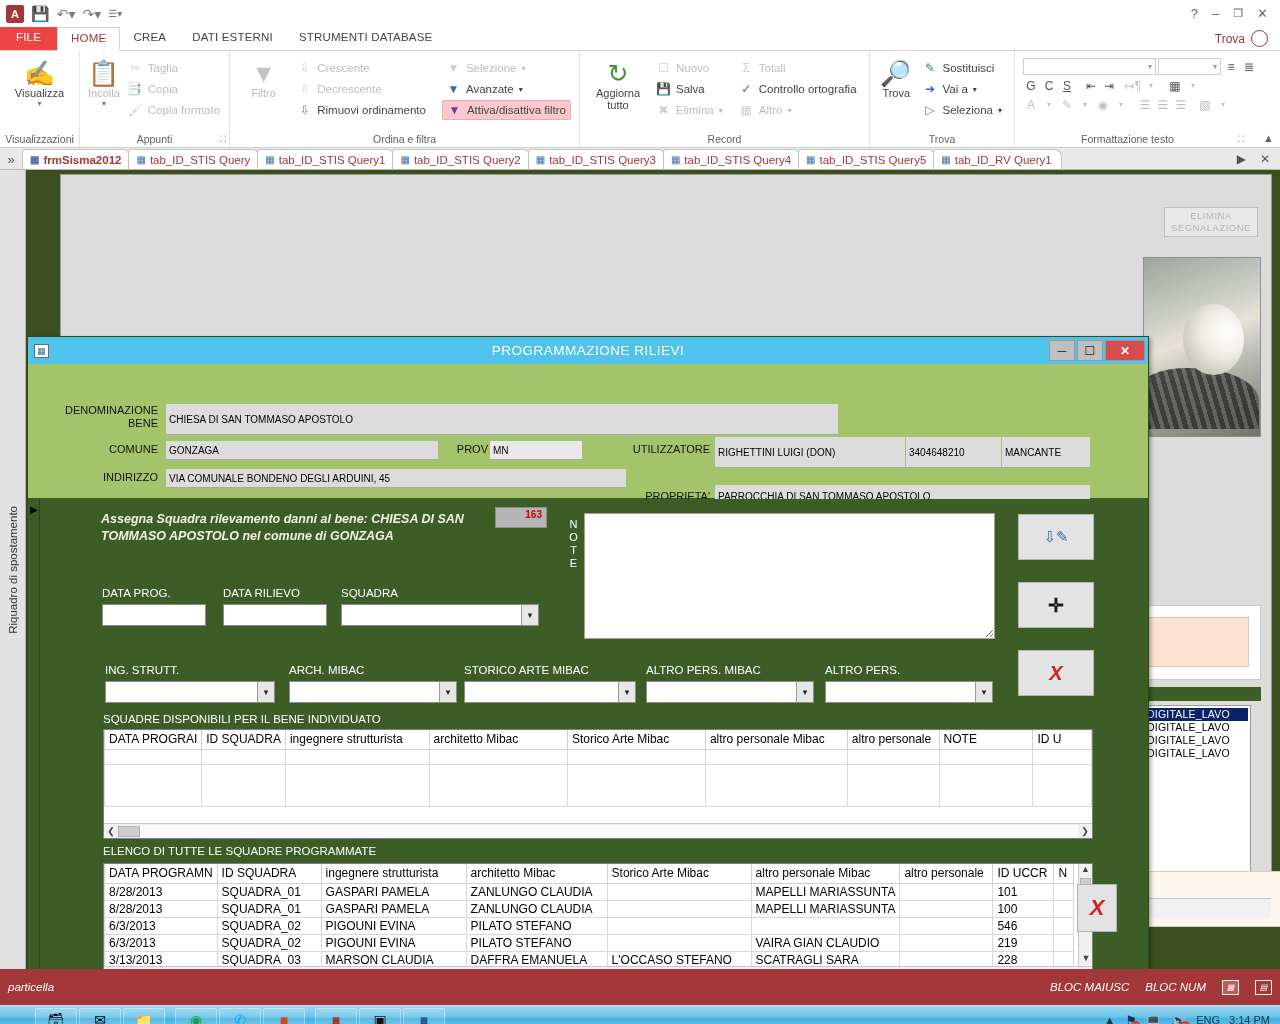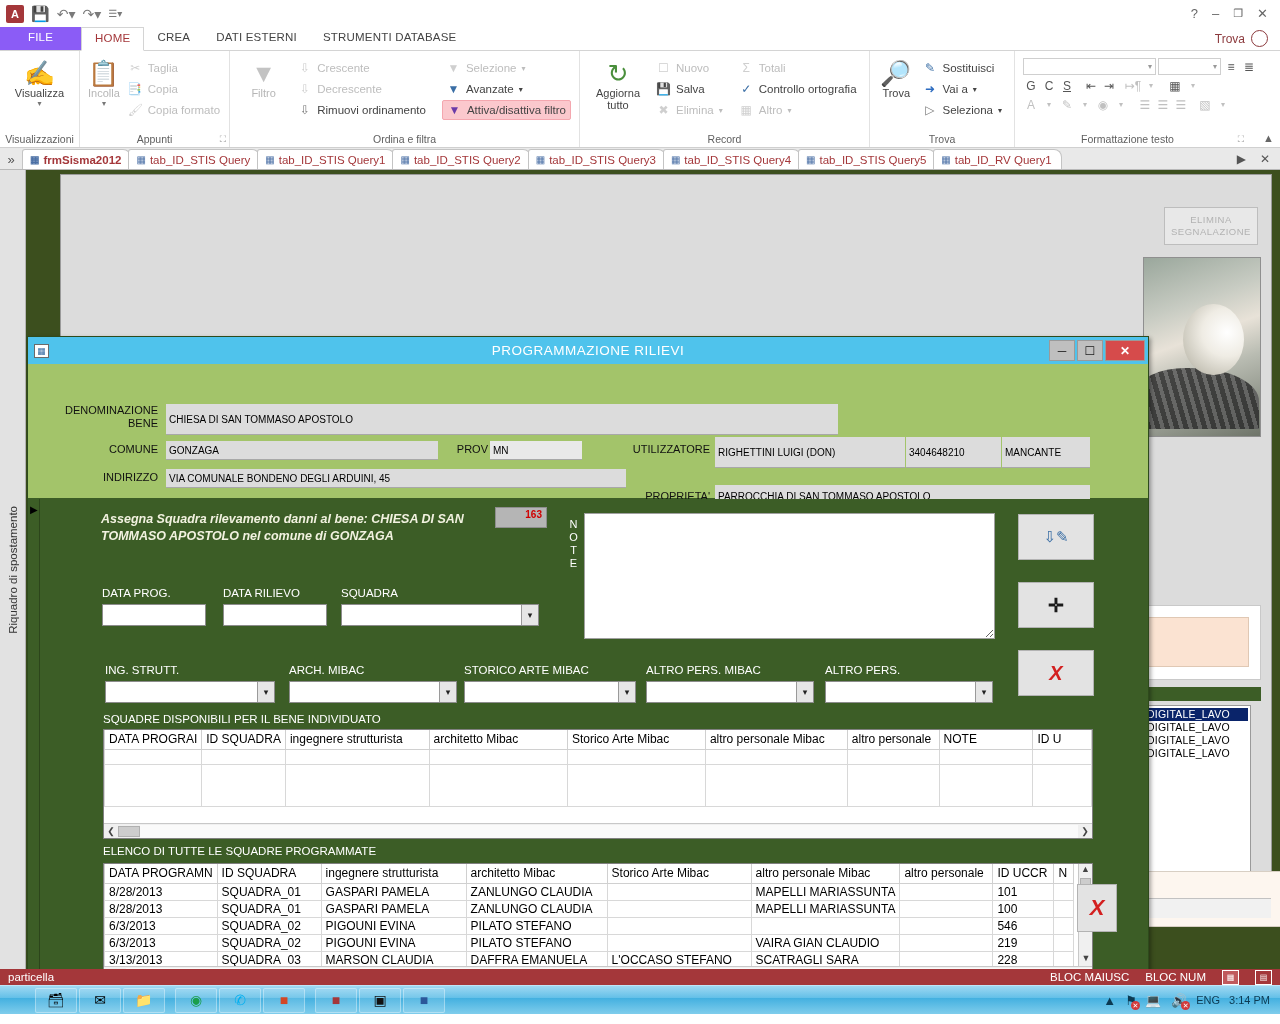--- a/index.html
+++ b/index.html
@@ -31,21 +31,21 @@
   .acct { position: absolute; right: 12px; top: 30px; display: flex;
     align-items: center; gap: 6px; color: #8c3a3d; font-size: 12px; }
   .acct-av { width: 17px; height: 17px; border-radius: 50%;
     border: 1.5px solid #8c3a3d; }
 
   
   .ribbon-tabs { height: 24px; display: flex; align-items: stretch;
     background: #fff; border-bottom: 1px solid #d4d4d4; }
   .rt { padding: 4px 13px 3px; font-size: 11.5px; color: #444;
     letter-spacing: .2px; }
-  .rt.file { background: #8b5cf6; color: #fff; padding: 4px 28px 3px; }
+  .rt.file { background: #ef4444; color: #fff; padding: 4px 16px 3px; }
   .rt.active { color: #a4373a; border: 1px solid #d4d4d4;
     border-bottom: 1px solid #fff; margin-bottom: -1px; background: #fff; }
 
   
   .ribbon { height: 97px; background: #fff; display: flex;
     border-bottom: 1px solid #d0d0d0; position: relative; }
   .rgroup { display: flex; flex-direction: column; justify-content: space-between;
     border-right: 1px solid #e2e2e2; padding: 3px 5px 0; position: relative; }
   .rgroup-label { font-size: 10.5px; color: #5f5f5f; text-align: center;
     padding-bottom: 2px; }
@@ -95,21 +95,21 @@
     overflow: hidden; }
   .navpane { position: absolute; left: 0; top: 0; width: 26px; height: 100%;
     background: #e2e2e2; border-right: 1px solid #b5b5b5;
     display: flex; align-items: center; justify-content: center; }
   .navpane span { writing-mode: vertical-rl; transform: rotate(180deg);
     font-size: 11.5px; color: #333; }
 
   
   .bgform { position: absolute; left: 60px; top: 4px; width: 1212px;
     height: 745px; background: #dcdcdc; border: 1px solid #9a9a9a; }
-  .bg-btn { position: absolute; right: 13px; top: 32px; width: 94px; height: 38px;
+  .bg-btn { position: absolute; right: 13px; top: 32px; width: 94px; height: 30px;
     background: #e8e8e8; border: 1px solid #bdbdbd; color: #b2b2b2;
     font-size: 9.5px; display: flex; align-items: center; justify-content: center;
     text-align: center; line-height: 12px; letter-spacing: .5px; }
   .bg-photo { position: absolute; right: 10px; top: 82px; width: 118px; height: 180px;
     background: linear-gradient(160deg,#9aa79c 0%,#c7cbc2 28%,#e8e2d8 45%,#b9bcb2 62%,#6e7469 100%);
     border: 1px solid #8f8f8f; overflow: hidden; }
   .bg-photo::after { content:""; position:absolute; left:34%; top:26%;
     width:52%; height:40%; border-radius:50%;
     background: radial-gradient(ellipse at 72% 40%, #ffffff 0%, #efece4 40%, #c9c6ba 75%, #8e9189 100%); }
   .bg-photo::before { content:""; position:absolute; left:-6%; bottom:4%;
@@ -213,22 +213,22 @@
   .nv.dim { color: #b9b9b9; }
   .numbox { background: #fff; border: 1px solid #a6a6a6; height: 15px;
     width: 55px; font-size: 11px; padding: 0 3px; display: flex;
     align-items: center; }
   .cercabox { background: #fff; border: 1px solid #a6a6a6; height: 15px;
     width: 70px; font-size: 11px; padding: 0 3px; display: flex; align-items: center; }
   .filt-on { background: #fde2b0; border: 1px solid #e8ae4c; color: #5a3c06;
     display: flex; align-items: center; gap: 4px; padding: 0 6px; height: 15px; }
 
   
-  .statusbar { height: 16px; background: #a4373a; color: #fff;
-    display: flex; align-items: center; padding: 8px 8px; font-size: 11.5px; }
+  .statusbar { height: 36px; background: #a4373a; color: #fff;
+    display: flex; align-items: center; padding: 8px 8px; font-size: 11.5px; font-style: italic; }
   .sb-right { margin-left: auto; display: flex; align-items: center; gap: 16px; }
   .sb-view { width: 17px; height: 15px; border: 1px solid #fff; font-size: 8px;
     display: flex; align-items: center; justify-content: center; }
   .sb-view.act { background: #c05a5d; }
 
   
   .taskbar { height: 29px;
     background: linear-gradient(180deg,#9fd8f2 0%,#64c0e8 42%,#43b0e0 43%,#7fcdec 100%);
     display: flex; align-items: center; border-top: 1px solid #bfe6f7; }
   .tb-start { width: 34px; height: 100%; }

